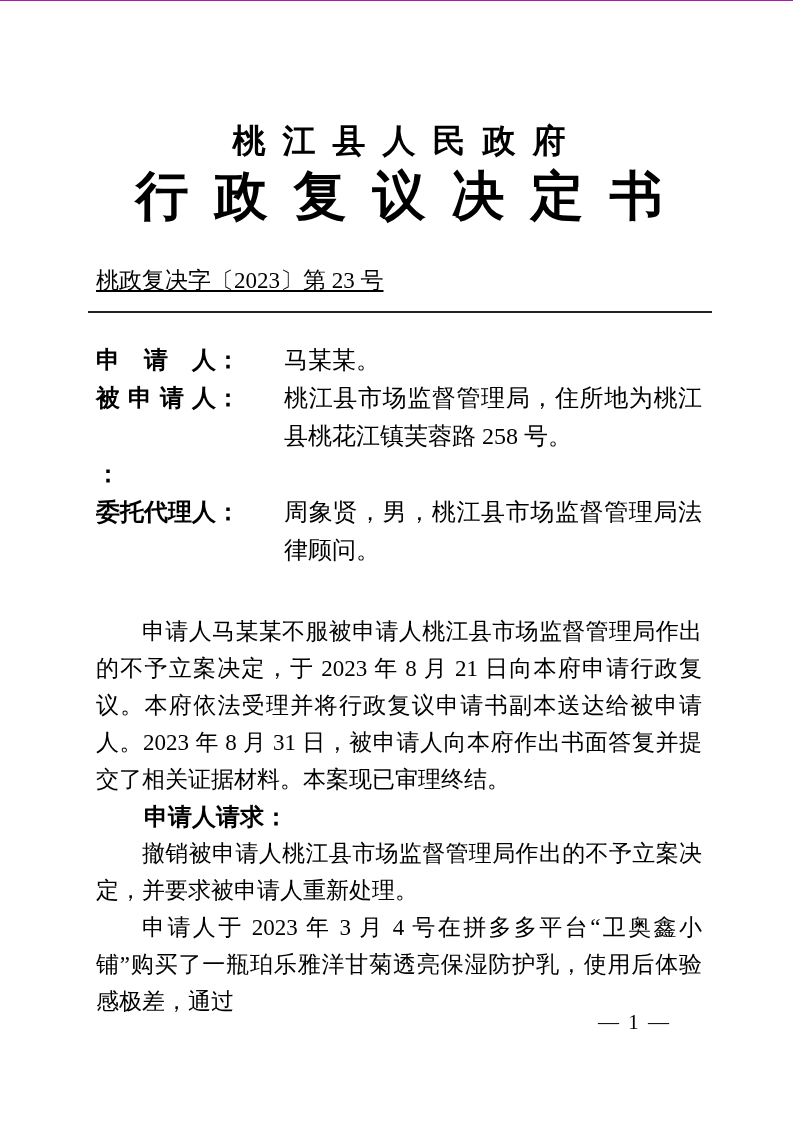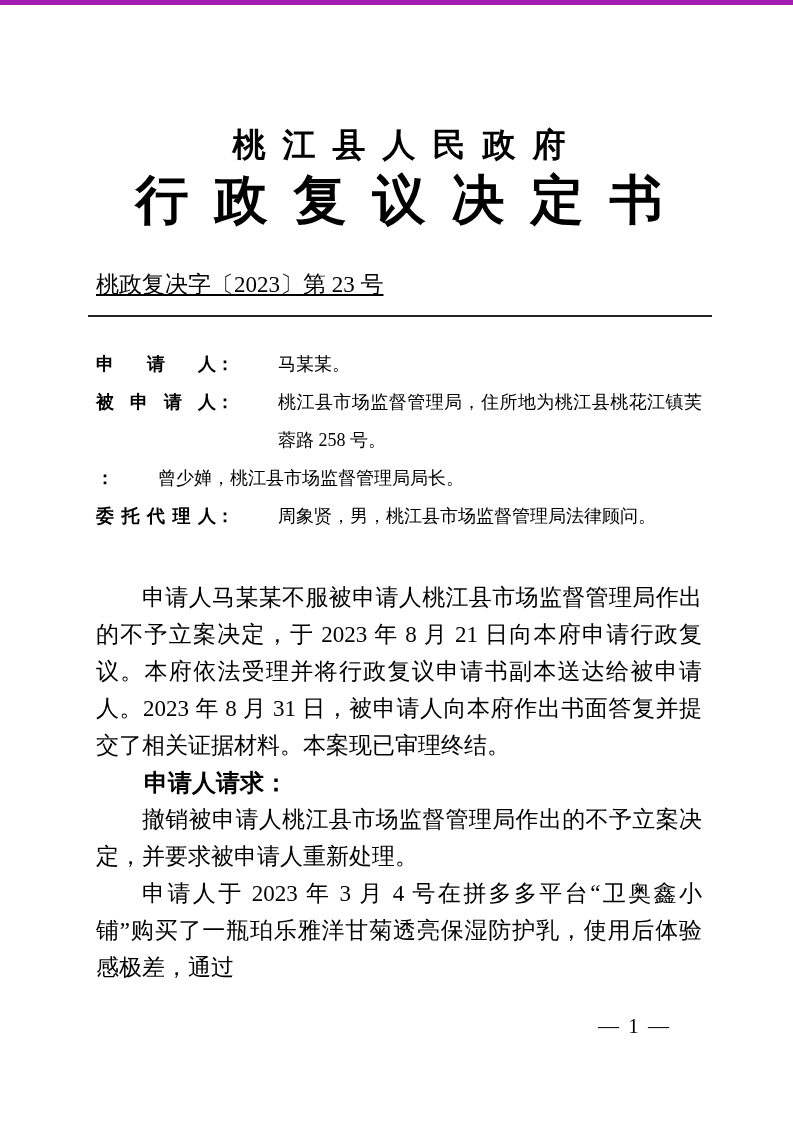--- a/index.html
+++ b/index.html
@@ -6,21 +6,21 @@
   html, body { background: #e8e8e8; }
   .page {
     position: relative;
     width: 793px;
     height: 1122px;
     margin: 0 auto;
     background: #ffffff;
     color: #000000;
     font-family: "Liberation Serif", "DejaVu Serif", serif;
     overflow: hidden;
-    border-top: 5px solid #a21caf;
+    border-top: 1px solid #a21caf;
   }
   .content {
     position: absolute;
     left: 96px;
     width: 606px;
     top: 0;
   }
   .authority {
     margin-top: 118px;
     text-align: center;
@@ -56,21 +56,21 @@
     border: none;
     border-top: 2px solid #222222;
     height: 0;
   }
   .parties {
     margin-top: 28px;
   }
   .party-row {
     display: flex;
     align-items: flex-start;
-    font-size: 18px;
+    font-size: 24px;
     line-height: 38px;
   }
   .party-label {
     flex: 0 0 120px;
     width: 120px;
     font-family: "Liberation Sans", "DejaVu Sans", sans-serif;
     font-weight: bold;
     text-align: justify;
     text-align-last: justify;
     -moz-text-align-last: justify;
@@ -133,21 +133,20 @@
       </div>
 
       <div class="party-row">
         <span class="party-label">被申请人</span>
           <span class="party-colon">：</span>
           <span class="party-value">桃江县市场监督管理局，住所地为桃江县桃花江镇芙蓉路 258 号。</span>
       </div>
 
       <div class="party-row">
           <span class="party-colon">：</span>
-          <span class="party-value">曾少婵，桃江县市场监督管理局局长。</span>
       </div>
 
       <div class="party-row">
         <span class="party-label">委托代理人</span>
           <span class="party-colon">：</span>
           <span class="party-value">周象贤，男，桃江县市场监督管理局法律顾问。</span>
       </div>
 
     </div>
 

